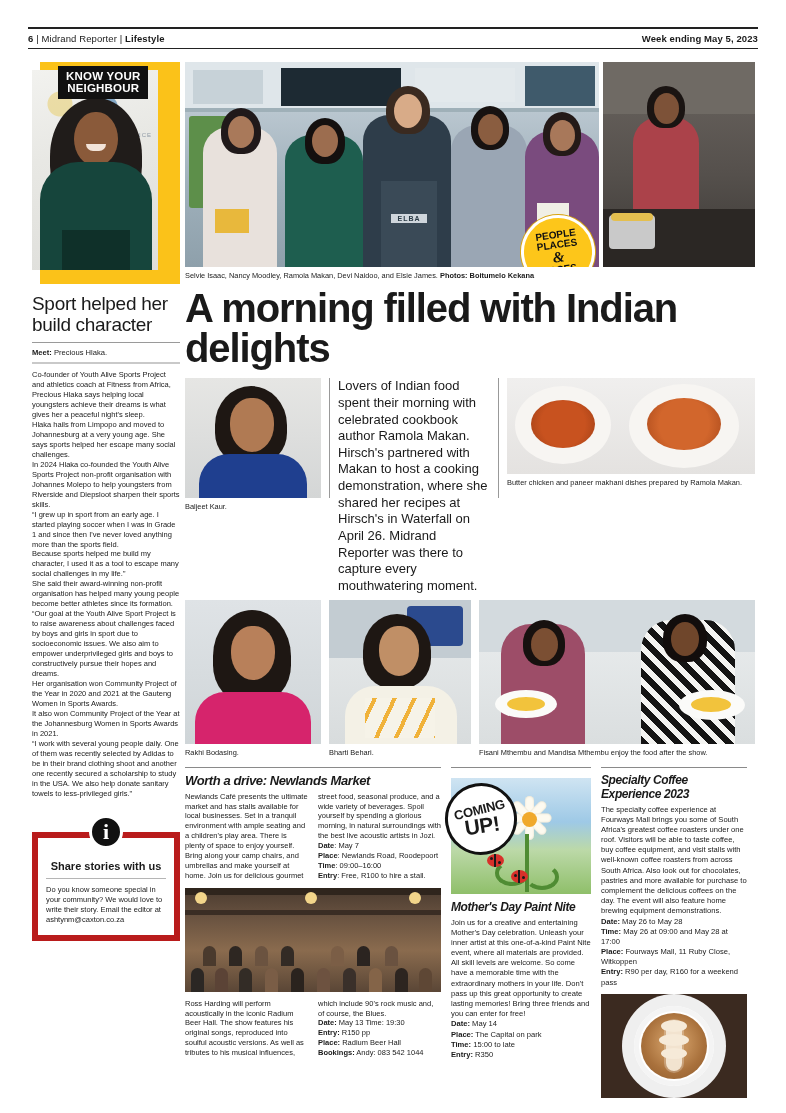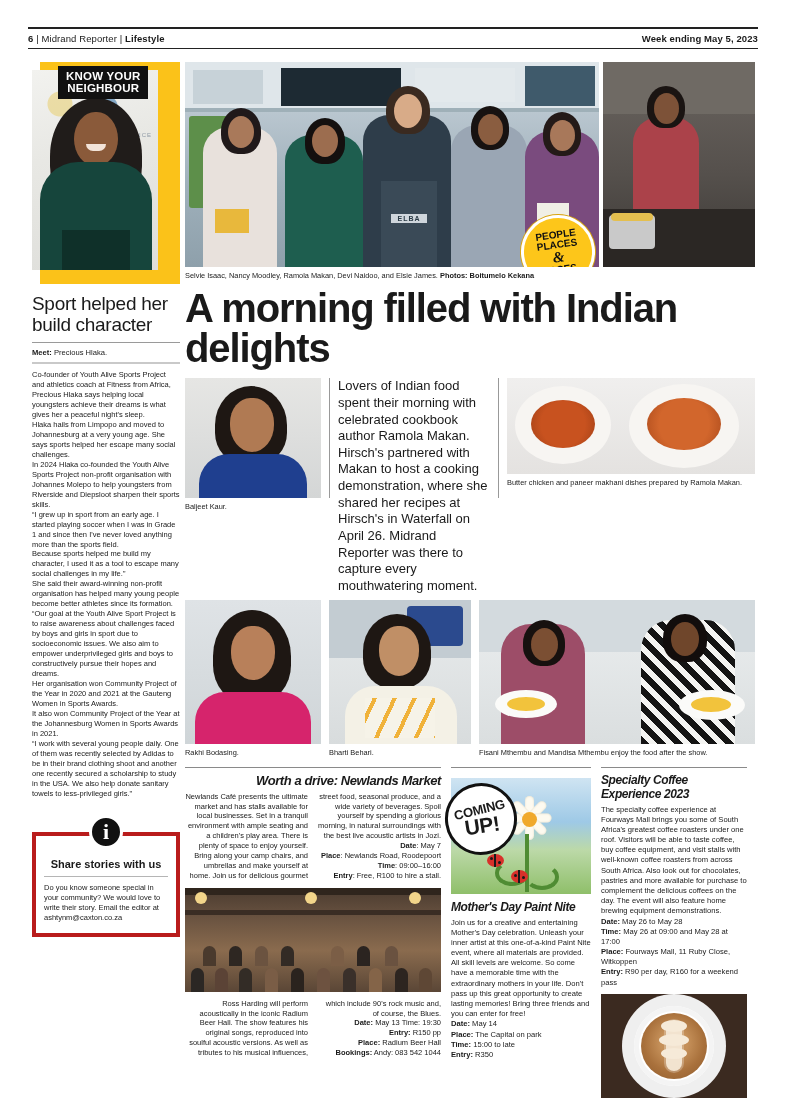--- a/index.html
+++ b/index.html
@@ -67,21 +67,21 @@
 
   
   .info-wrap { margin-top:16px; position:relative; }
   .info-circle {
     width:34px; height:34px; border-radius:50%; background:#111; color:#fff;
     font-size:22px; font-weight:bold; font-family:"Liberation Serif",serif;
     display:flex; align-items:center; justify-content:center;
     margin:0 auto -17px; position:relative; z-index:3;
     border:3px solid #fff;
   }
-  .info-box { border:4px solid #b91c1c; padding:22px 8px 10px; text-align:center; }
+  .info-box { border:6px solid #b91c1c; padding:22px 8px 10px; text-align:center; }
   .info-title { font-size:11px; font-weight:bold; margin-bottom:6px; }
   .info-box .divider { border-top:1px solid #b5b5b5; margin:0 0 6px; }
   .info-body { font-size:7.5px; line-height:1.35; text-align:left; }
 
   
   .hero { display:flex; gap:4px; height:205px; }
   .hero-main { position:relative; flex:0 0 414px; height:205px; overflow:hidden;
     background:linear-gradient(180deg,#cfd9df 0%,#b9c6cf 25%,#9fb0bb 60%,#8ea0ab 100%); }
   .hero-side { position:relative; flex:1; height:205px; overflow:hidden;
     background:linear-gradient(180deg,#6b6560 0%,#55504c 55%,#3b3835 100%); }
@@ -117,21 +117,21 @@
   
   .pf { position:absolute; inset:0; overflow:hidden; }
   .pf .hr { position:absolute; border-radius:50% 50% 40% 40%; background:#1e1713; }
   .pf .fc { position:absolute; border-radius:46% 46% 50% 50%; }
   .pf .tp { position:absolute; bottom:0; border-radius:30px 30px 0 0; }
 
   .row2 { display:flex; gap:8px; margin-top:6px; }
 
   
   .events { display:flex; gap:10px; margin-top:9px; }
-  .ev-left { width:256px;text-align:right; }
+  .ev-left { width:256px; }
   .ev-mid { width:140px; position:relative; }
   .ev-right { width:146px; }
 
   .sec-rule { border-top:1px solid #8a8a8a; margin:0 0 5px; }
   .sec-title { font-size:13px; font-weight:bold; font-style:italic; letter-spacing:-.4px; margin:0 0 4px; }
   .sec-title.small { font-size:12px; }
   .two-col { column-count:2; column-gap:10px; font-size:7.5px; line-height:1.32; }
   .two-col b { font-weight:bold; }
   .one-col { font-size:7.6px; line-height:1.34; }
   .one-col b { font-weight:bold; }

